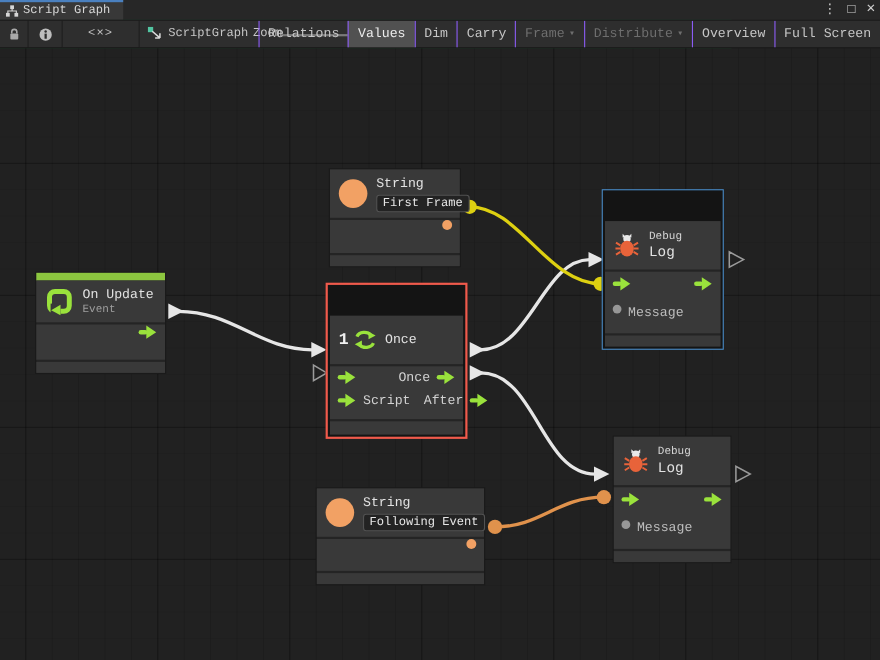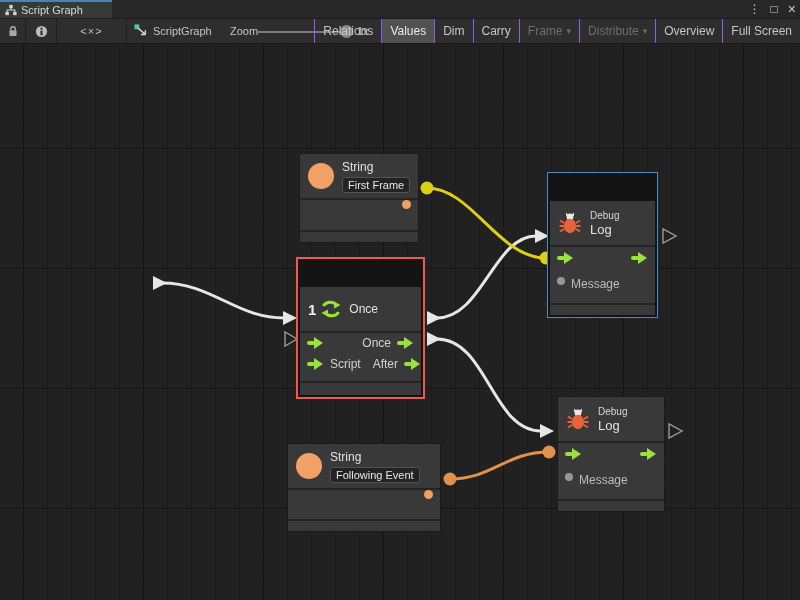--- a/index.html
+++ b/index.html
@@ -1,18 +1,18 @@
 <!DOCTYPE html>
 <html style="--accent_blue_tab: #4a80bf; --selection_red: #f05a4c; --selection_blue: #4a8cc8; --green_bar: #8cc63f; --port_green: #9ae23c; --orange: #f2a164; --bug_orange: #e8633a; --wire_white: #e6e6e6; --wire_yellow: #ddd011; --wire_orange: #e0924c;"><head>
 <meta charset="utf-8">
 <style>
   * { margin:0; padding:0; box-sizing:border-box; }
   html,body { width:800px; height:600px; background:#202020; overflow:hidden;
               font-family:"Liberation Sans", sans-serif; }
-  .window { position:relative; width:665px; height:600px; background:#14532d; }
+  .window { position:relative; width:665px; height:600px; background:#14532d;font-family:Liberation Mono, monospace; }
 
   
   .titlebar { position:absolute; top:0; left:0; width:800px; height:18px; background:#272727; }
   .tab { position:absolute; left:0; top:0; width:112px; height:18px; background:#383838;
          border-top:2px solid var(--accent_blue_tab); display:flex; align-items:center; gap:4px;
          padding-left:5px; color:#d8d8d8; font-size:11px; }
   .win-controls { position:absolute; right:4px; top:0; height:18px; display:flex; align-items:center; gap:10px;
                   color:#cfcfcf; font-size:12px; }
   .winbtn { cursor:default; line-height:18px; }
 
@@ -198,20 +198,39 @@
           <div class="str-field">First Frame</div>
         </div>
       </div>
       <div class="nsec prow" style="height:30px">
         <span class="spacer"></span>
         <span class="odot"></span>
       </div>
       <div class="nsec n-footer"></div>
     </div>
 
+    <div class="node" style="left:33px;top:178px;width:117px">
+      <div class="green-bar"></div>
+      <div class="nsec n-header" style="height:38px;margin-top:0">
+        <svg width="26" height="26" viewBox="0 0 26 26">
+          <rect x="4" y="4" width="18" height="18" rx="5" fill="none" stroke="var(--port_green)" stroke-width="4.5"></rect>
+          <rect x="5" y="15" width="9" height="11" fill="#393939"></rect>
+          <polygon points="14,25.5 14,16 5.5,21" fill="var(--port_green)"></polygon>
+        </svg>
+        <div>
+          <div class="n-title">On Update</div>
+          <div class="n-sub">Event</div>
+        </div>
+      </div>
+      <div class="nsec prow" style="height:32px">
+        <span class="spacer"></span>
+        <span class="parrow"></span>
+      </div>
+      <div class="nsec n-footer"></div>
+    </div>
 
     <div class="sel-red" style="left:296px;top:213px">
       <div class="node" style="width:121px;box-shadow:none">
         <div class="nsec n-header" style="height:44px;gap:4px">
           <span class="badge-1">1</span>
           <svg width="22" height="22" viewBox="0 0 22 22">
             <path d="M3.5 8 C5.5 3.5, 13 3, 16 6.5" stroke="var(--port_green)" stroke-width="3" fill="none"></path>
             <polygon points="20.5,7 14,3.5 14,10.5" fill="var(--port_green)"></polygon>
             <path d="M18.5 14 C16.5 18.5, 9 19, 6 15.5" stroke="var(--port_green)" stroke-width="3" fill="none"></path>
             <polygon points="1.5,15 8,11.5 8,18.5" fill="var(--port_green)"></polygon>

